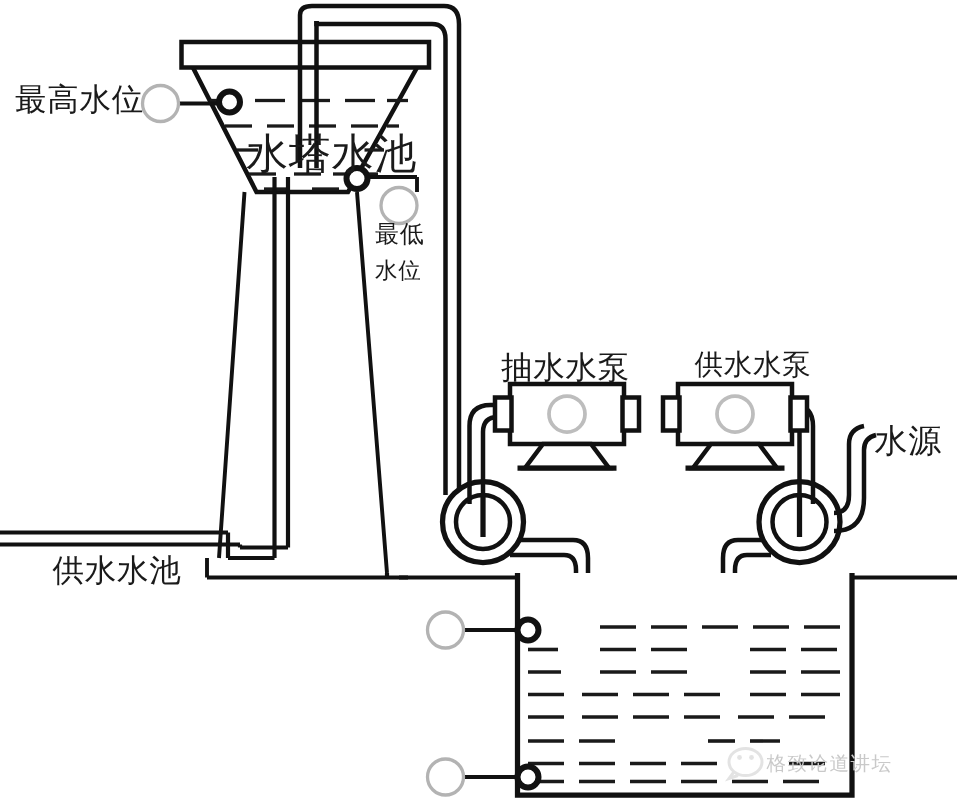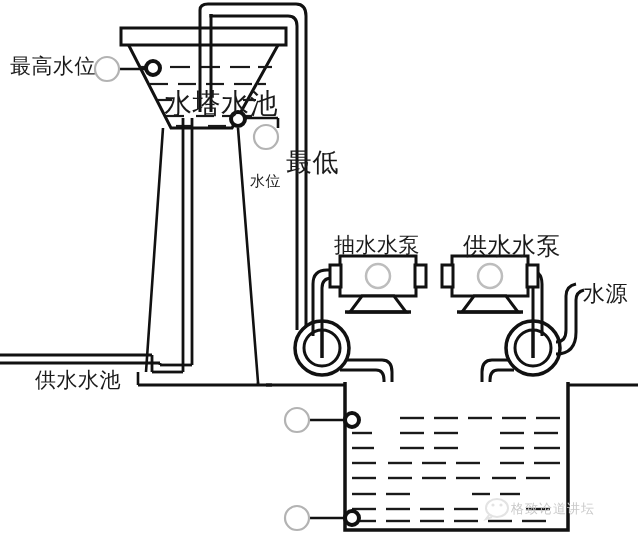--- a/index.html
+++ b/index.html
@@ -245,30 +245,30 @@
     <g opacity="0.35">
       <ellipse cx="497" cy="508" rx="11" ry="9" fill="none" stroke="#b0b0b0" stroke-width="2"></ellipse>
       <circle cx="493" cy="505" r="1.6" fill="#b0b0b0"></circle>
       <circle cx="501" cy="505" r="1.6" fill="#b0b0b0"></circle>
       <path d="M 489 515 L 486 519 L 492 517" fill="none" stroke="#b0b0b0" stroke-width="2"></path>
     </g>
   </svg>
 
   <div class="lbl" style="left:10px; top:54px; font-size:21px;">最高水位</div>
 
-  <div class="lbl" style="left:250px; top:148px; font-size:26px;margin-left:36px;">最低</div>
+  <div class="lbl" style="left:250px; top:148px; font-size:16px;">最低</div>
 
   <div class="lbl" style="left:250px; top:173px; font-size:15px;">水位</div>
 
   <div class="lbl" style="left:164px; top:88px; font-size:28px;">水塔水池</div>
 
   <div class="lbl" style="left:35px; top:368px; font-size:21px;">供水水池</div>
 
   <div class="lbl" style="left:334px; top:233px; font-size:21px;">抽水水泵</div>
 
-  <div class="lbl" style="left:463px; top:233px; font-size:24px;">供水水泵</div>
+  <div class="lbl" style="left:463px; top:233px; font-size:19px;">供水水泵</div>
 
   <div class="lbl" style="left:583px; top:281px; font-size:22px;">水源</div>
 
 
   <div class="wm" style="left:511px; top:500px;">格致论道讲坛</div>
 
 </div>
 
 </body></html>

